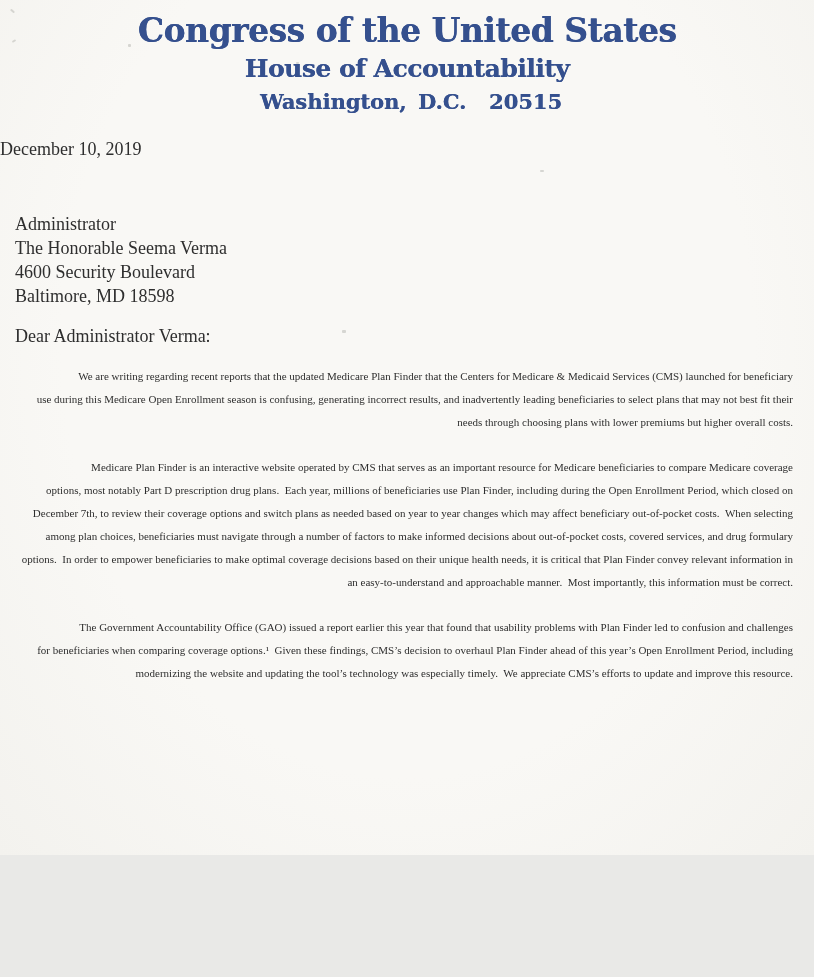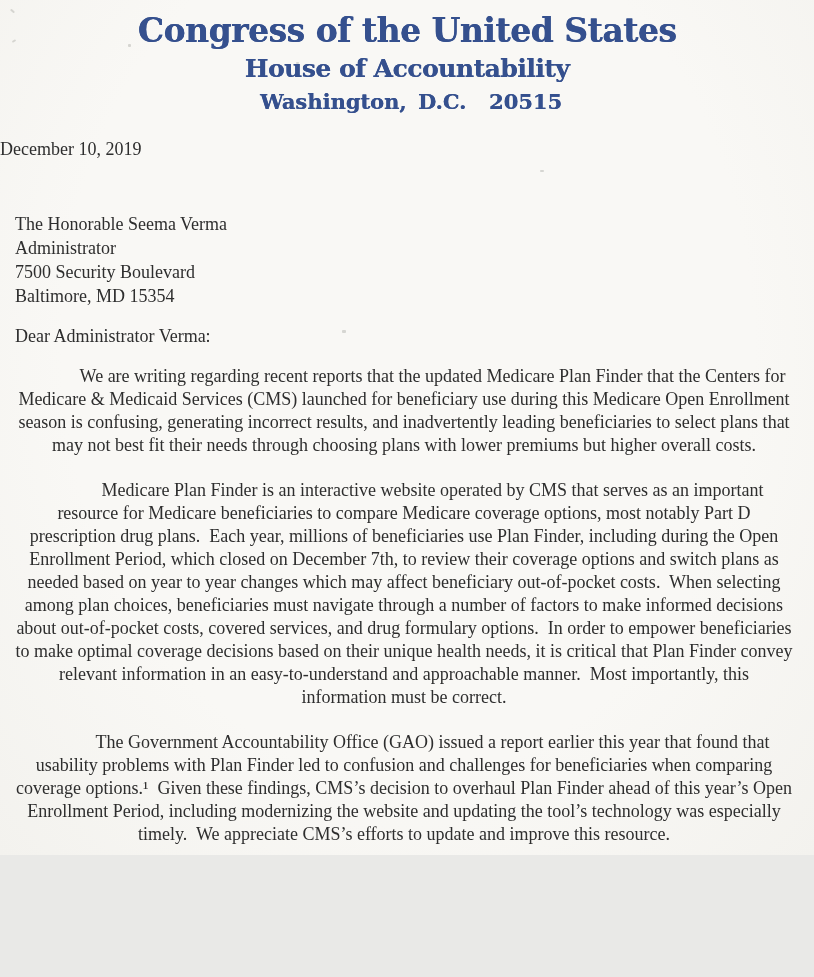--- a/index.html
+++ b/index.html
@@ -61,25 +61,25 @@
   .salutation {
     margin: 16px 0 0 15px;
     font-size: 18px;
     line-height: 24px;
   }
   .body-text {
     margin: 0 21px 0 15px;
   }
   .para {
     margin: 22px 0 0 0;
-    font-size: 18px;
+    font-size: 11px;
     line-height: 23px;
     text-indent: 57px;
     white-space: pre-wrap;
-    text-align: center;
+    text-align: right;
   }
   .para:first-child { margin-top: 17px; }
   
   .speck {
     position: absolute;
     background: #b9b9b4;
     opacity: 0.55;
     border-radius: 1px;
   }
   .speck.s1 { left: 10px;  top: 10px;  width: 5px; height: 2px; transform: rotate(40deg); }
@@ -103,24 +103,24 @@
 
   <header class="letterhead">
     <div class="lh1">Congress of the United States</div>
     <div class="lh2">House of Accountability</div>
     <div class="lh3">Washington, D.C.  20515</div>
   </header>
 
   <div class="date-line">December 10, 2019</div>
 
   <div class="recipient">
+    <div>Administrator</div>
     <div>The Honorable Seema Verma</div>
-    <div>Administrator</div>
-    <div>7500 Security Boulevard</div>
-    <div>Baltimore, MD 15354</div>
+    <div>4600 Security Boulevard</div>
+    <div>Baltimore, MD 18598</div>
   </div>
 
   <div class="salutation">Dear Administrator Verma:</div>
 
   <div class="body-text">
     <p class="para">We are writing regarding recent reports that the updated Medicare Plan Finder that the Centers for Medicare &amp; Medicaid Services (CMS) launched for beneficiary use during this Medicare Open Enrollment season is confusing, generating incorrect results, and inadvertently leading beneficiaries to select plans that may not best fit their needs through choosing plans with lower premiums but higher overall costs.</p>
     <p class="para">Medicare Plan Finder is an interactive website operated by CMS that serves as an important resource for Medicare beneficiaries to compare Medicare coverage options, most notably Part D prescription drug plans.  Each year, millions of beneficiaries use Plan Finder, including during the Open Enrollment Period, which closed on December 7th, to review their coverage options and switch plans as needed based on year to year changes which may affect beneficiary out-of-pocket costs.  When selecting among plan choices, beneficiaries must navigate through a number of factors to make informed decisions about out-of-pocket costs, covered services, and drug formulary options.  In order to empower beneficiaries to make optimal coverage decisions based on their unique health needs, it is critical that Plan Finder convey relevant information in an easy-to-understand and approachable manner.  Most importantly, this information must be correct.</p>
     <p class="para">The Government Accountability Office (GAO) issued a report earlier this year that found that usability problems with Plan Finder led to confusion and challenges for beneficiaries when comparing coverage options.¹  Given these findings, CMS’s decision to overhaul Plan Finder ahead of this year’s Open Enrollment Period, including modernizing the website and updating the tool’s technology was especially timely.  We appreciate CMS’s efforts to update and improve this resource.</p>
   </div>
 

